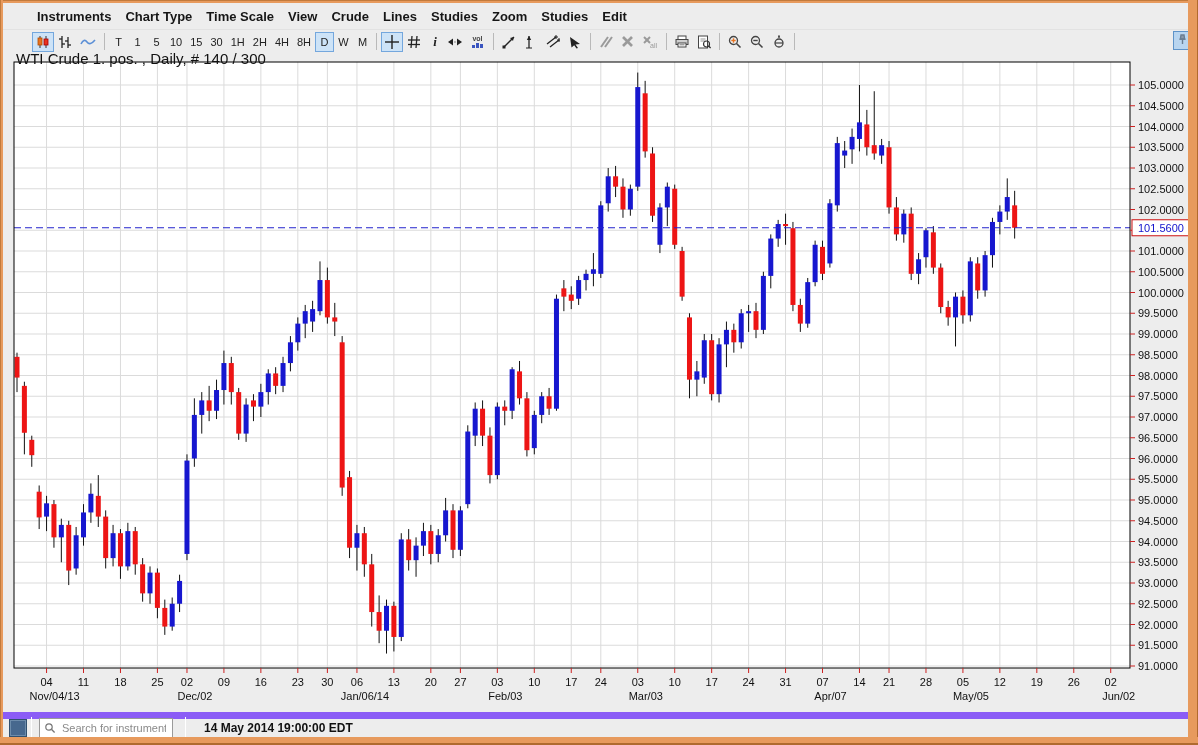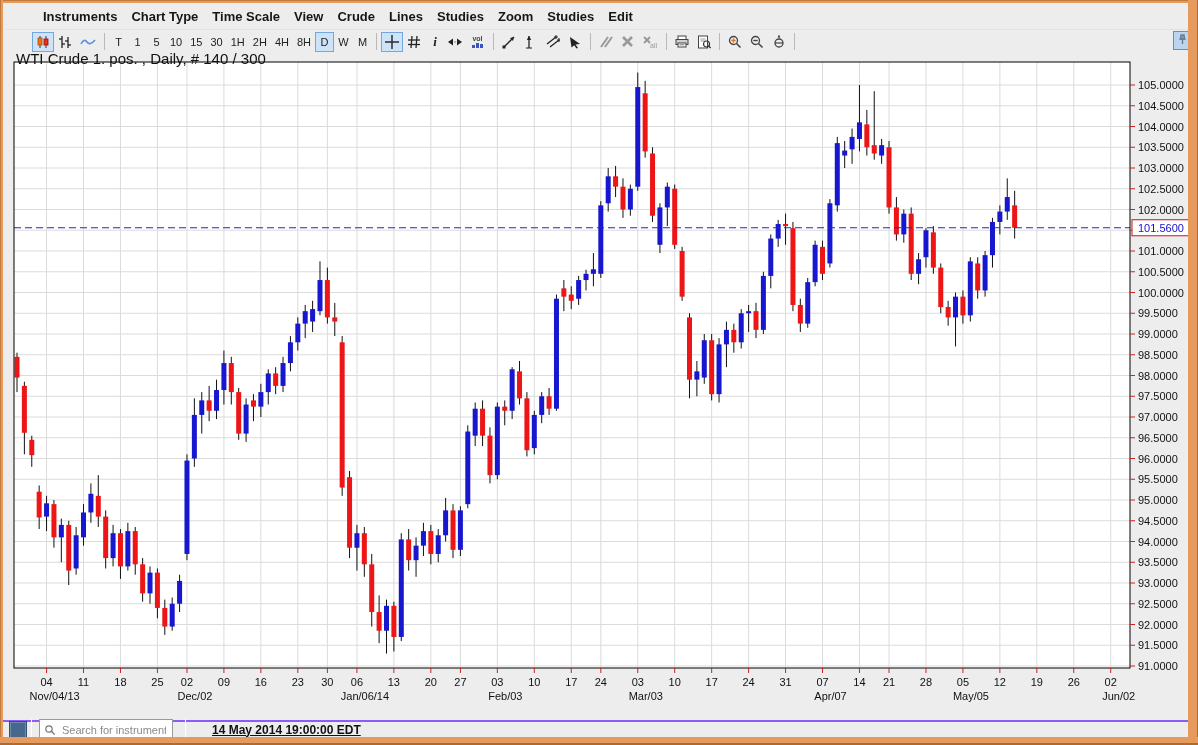--- a/index.html
+++ b/index.html
@@ -9,21 +9,21 @@
     background:#ededed;font-family:"Liberation Sans",sans-serif;color:#111;
   }
   
   .frame{position:absolute;background:#e79a5d;z-index:50;}
   .frame-top{left:0;top:0;width:1198px;height:3px;border-top:1px solid #c27a3c;}
   .frame-left{left:0;top:0;width:3px;height:745px;border-left:1px solid #c27a3c;}
   .frame-right{right:0;top:0;width:10px;height:745px;border-right:1px solid #b06a2e;}
   .frame-bottom{left:0;bottom:0;width:1198px;height:8px;border-bottom:2px solid #b06a2e;}
 
   .menubar{
-    position:absolute;left:6px;top:3px;right:10px;height:27px;
+    position:absolute;left:0;top:3px;right:10px;height:27px;
     display:flex;align-items:center;padding-left:30px;
     background:#ededed;border-bottom:1px solid #e2e2e2;z-index:5;
   }
   .menu-item{
     font-size:13px;font-weight:bold;color:#161616;padding:3px 7px;cursor:default;white-space:nowrap;
   }
   .toolbar{
     position:absolute;left:3px;top:30px;right:10px;height:23px;
     display:flex;align-items:center;padding-left:29px;background:#ededed;z-index:5;
   }
@@ -35,38 +35,38 @@
   .tb-sep{width:1px;height:17px;background:#b9b9b9;margin:0 4px;}
   .pin-btn{
     position:absolute;right:6px;top:0px;width:19px;height:19px;
     background:#b9d5ef;border:1px solid #5f93c8;display:flex;align-items:center;justify-content:center;z-index:6;
   }
   .chart-title{
     position:absolute;left:16px;top:50px;font-size:15px;color:#111;z-index:5;
   }
   svg.chart{position:absolute;left:0;top:0;z-index:1;}
   .statusbar{
-    position:absolute;left:3px;bottom:8px;right:10px;height:17px;
-    background:#ededed;border-top:2px solid #8b5cf6;display:flex;align-items:center;z-index:5;
+    position:absolute;left:3px;bottom:8px;right:10px;height:25px;
+    background:#ededed;border-top:7px solid #8b5cf6;display:flex;align-items:center;z-index:5;
   }
   .sb-square{
     width:18px;height:18px;margin-left:6px;background:#47688e;
     border:1px solid #31506f;box-shadow:inset 0 0 0 1px #6d8cab;
   }
   .sb-sep{width:1px;height:22px;background:#c6c6c6;border-right:1px solid #fff;margin:0 6px;}
   .search-box{
     width:134px;height:21px;background:#fff;border:1px solid #9a9a9a;
     display:flex;align-items:center;margin-left:7px;padding:0 4px;
   }
   .search-box input{
     border:none;outline:none;flex:1;font-size:11px;color:#444;width:100px;
     font-family:"Liberation Sans",sans-serif;background:transparent;
   }
   .search-box input::placeholder{color:#8a8a8a;opacity:1;}
-  .timestamp{font-size:12px;font-weight:bold;color:#111;margin-left:20px;white-space:nowrap;text-decoration:underline;}
+  .timestamp{font-size:12px;font-weight:bold;color:#111;margin-left:12px;white-space:nowrap;}
 </style>
 </head>
 <body>
 
 <div class="app">
 
   <div class="menubar">
       <div class="menu-item">Instruments</div>
       <div class="menu-item">Chart Type</div>
       <div class="menu-item">Time Scale</div>

